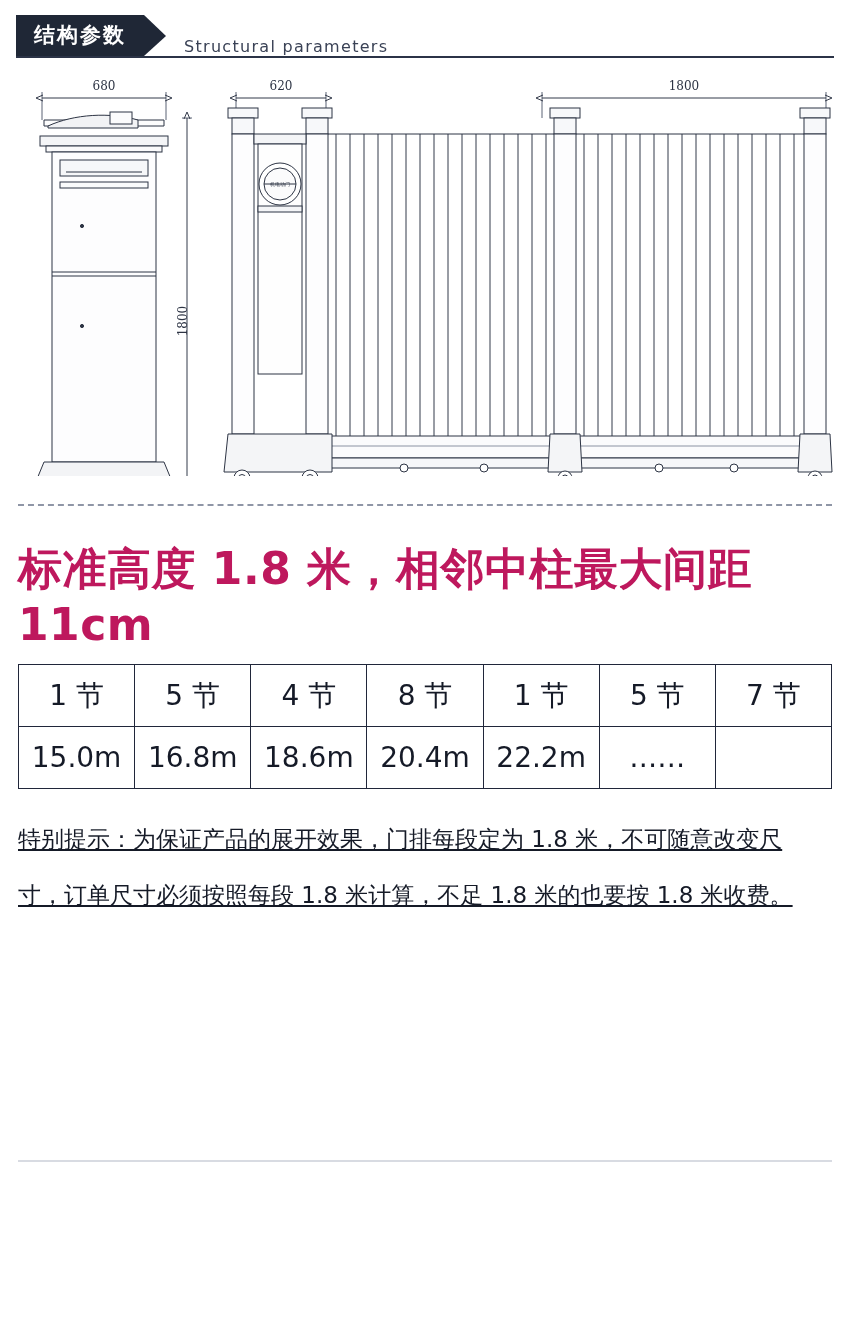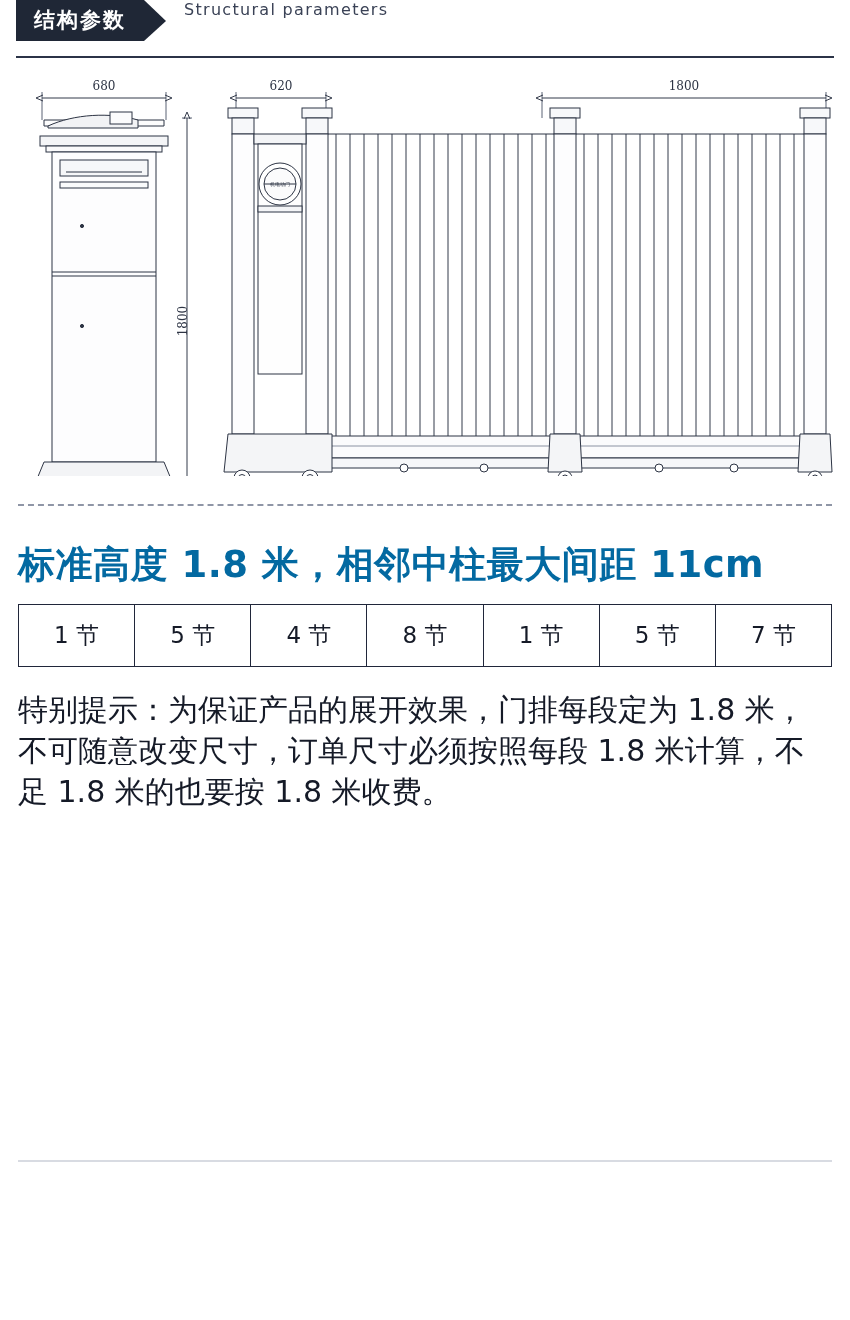--- a/index.html
+++ b/index.html
@@ -16,21 +16,21 @@
     overflow: hidden;
   }
 
   
   .header {
     position: relative;
     height: 56px;
     margin: 0 16px;
     border-bottom: 2px solid #2b3347;
     display: flex;
-    align-items: flex-start;
+    align-items: flex-end;
   }
   .tag {
     background: #1f2736;
     color: #ffffff;
     font-size: 21px;
     font-weight: bold;
     letter-spacing: 2px;
     padding: 7px 18px 8px 18px;
     height: 26px;
     line-height: 26px;
@@ -64,52 +64,53 @@
   
   .sep {
     margin: 28px 18px 0 18px;
     border-top: 2px dashed #8f96a6;
     height: 0;
   }
 
   
   .big-title {
     margin: 34px 18px 14px 18px;
-    font-size: 37px;
+    font-size: 44px;
     font-weight: bold;
-    color: #0369a1;
+    color: #be185d;
     letter-spacing: 0.5px;
     font-family: "DejaVu Sans", "Liberation Sans", sans-serif;
   }
 
   
   table.specs {
     margin: 0 18px;
     border-collapse: collapse;
     width: 814px;
     table-layout: fixed;
   }
   table.specs td {
     border: 1px solid #20263a;
     height: 59px;
     text-align: center;
     vertical-align: middle;
-    font-size: 23px;
+    font-size: 28px;
     color: #151a27;
     font-family: "DejaVu Sans", "Liberation Sans", sans-serif;
   }
 
   
   .note {
     margin: 22px 18px 0 18px;
-    font-size: 30px;
-    line-height: 41px;
+    font-size: 23px;
+    line-height: 56px;
     color: #151a27;
     font-family: "DejaVu Sans", "Liberation Sans", sans-serif;
     max-width: 790px;
+    text-decoration: underline;
   }
 
   
   .sep-bottom {
     position: absolute;
     left: 18px;
     right: 18px;
     top: 1160px;
     border-top: 2px solid #d8dbe2;
   }
@@ -298,18 +299,27 @@
   <tbody>
     <tr>
       <td>1 节</td>
       <td>5 节</td>
       <td>4 节</td>
       <td>8 节</td>
       <td>1 节</td>
       <td>5 节</td>
       <td>7 节</td>
     </tr>
+    <tr>
+      <td>15.0m</td>
+      <td>16.8m</td>
+      <td>18.6m</td>
+      <td>20.4m</td>
+      <td>22.2m</td>
+      <td>……</td>
+      <td></td>
+    </tr>
   </tbody>
 </table>
 
 <div class="note">特别提示：为保证产品的展开效果，门排每段定为 1.8 米，不可随意改变尺寸，订单尺寸必须按照每段 1.8 米计算，不足 1.8 米的也要按 1.8 米收费。</div>
 
 <div class="sep-bottom"></div>
 
 </body></html>

